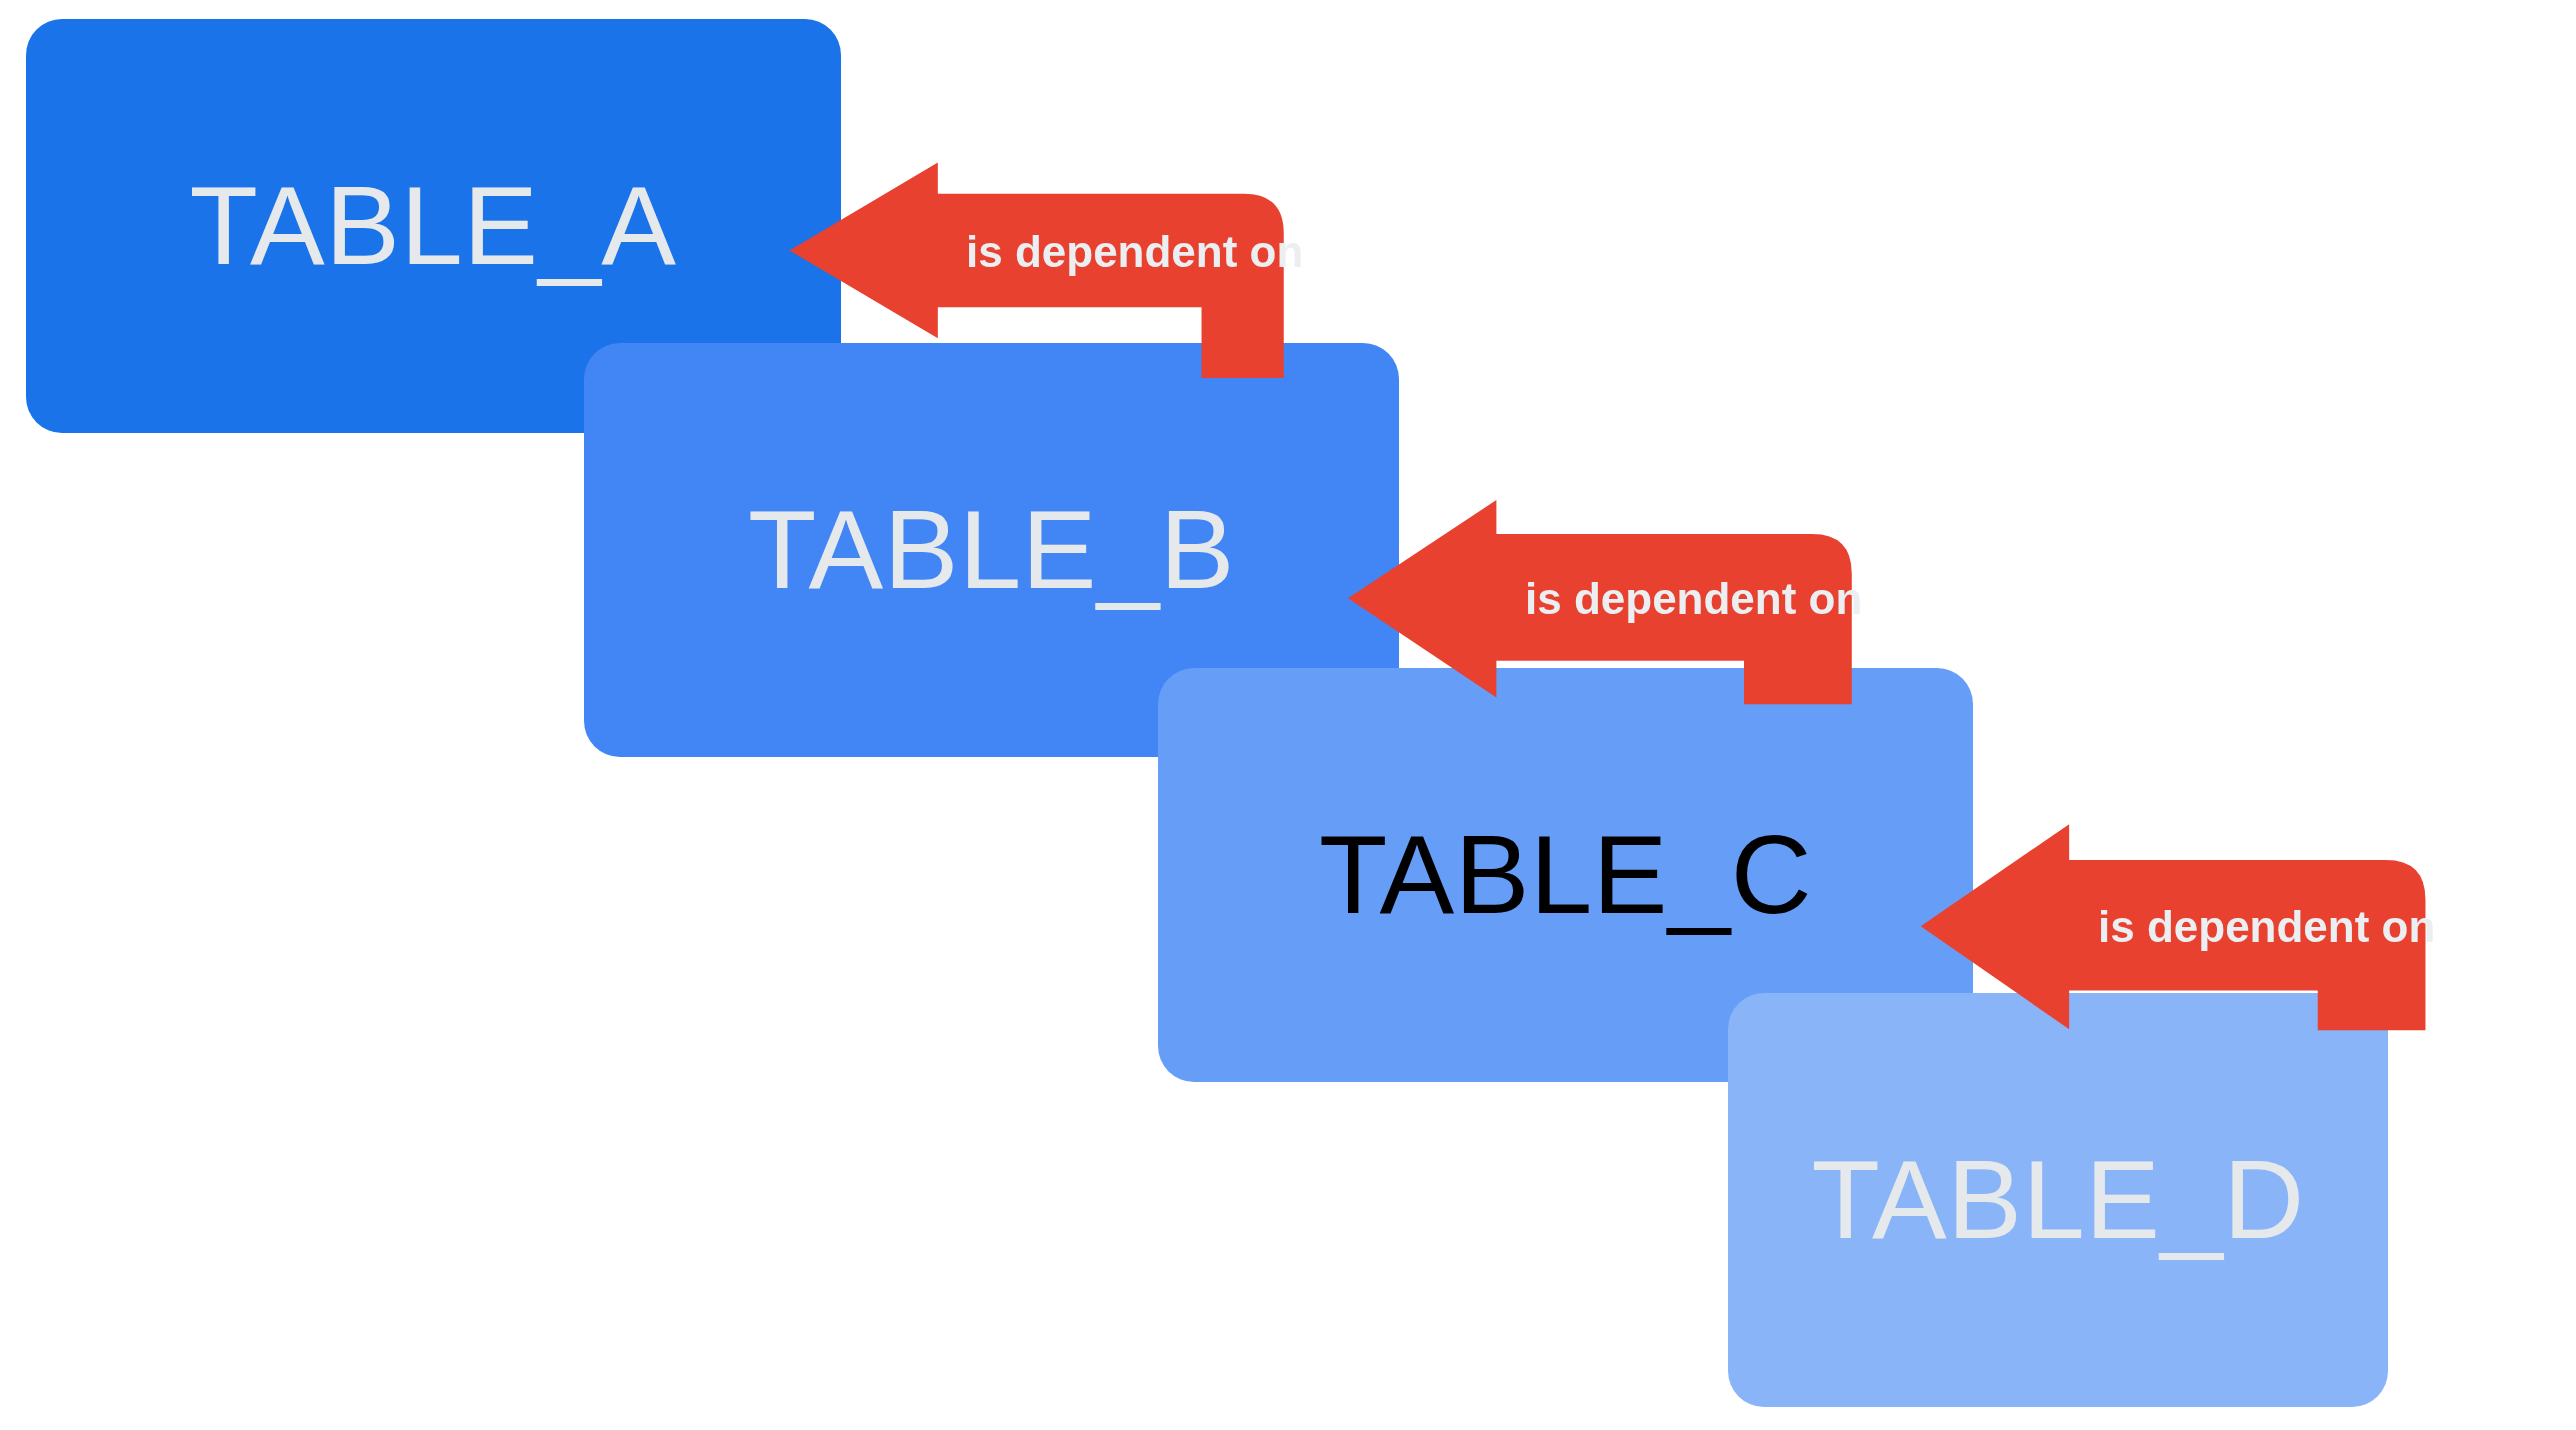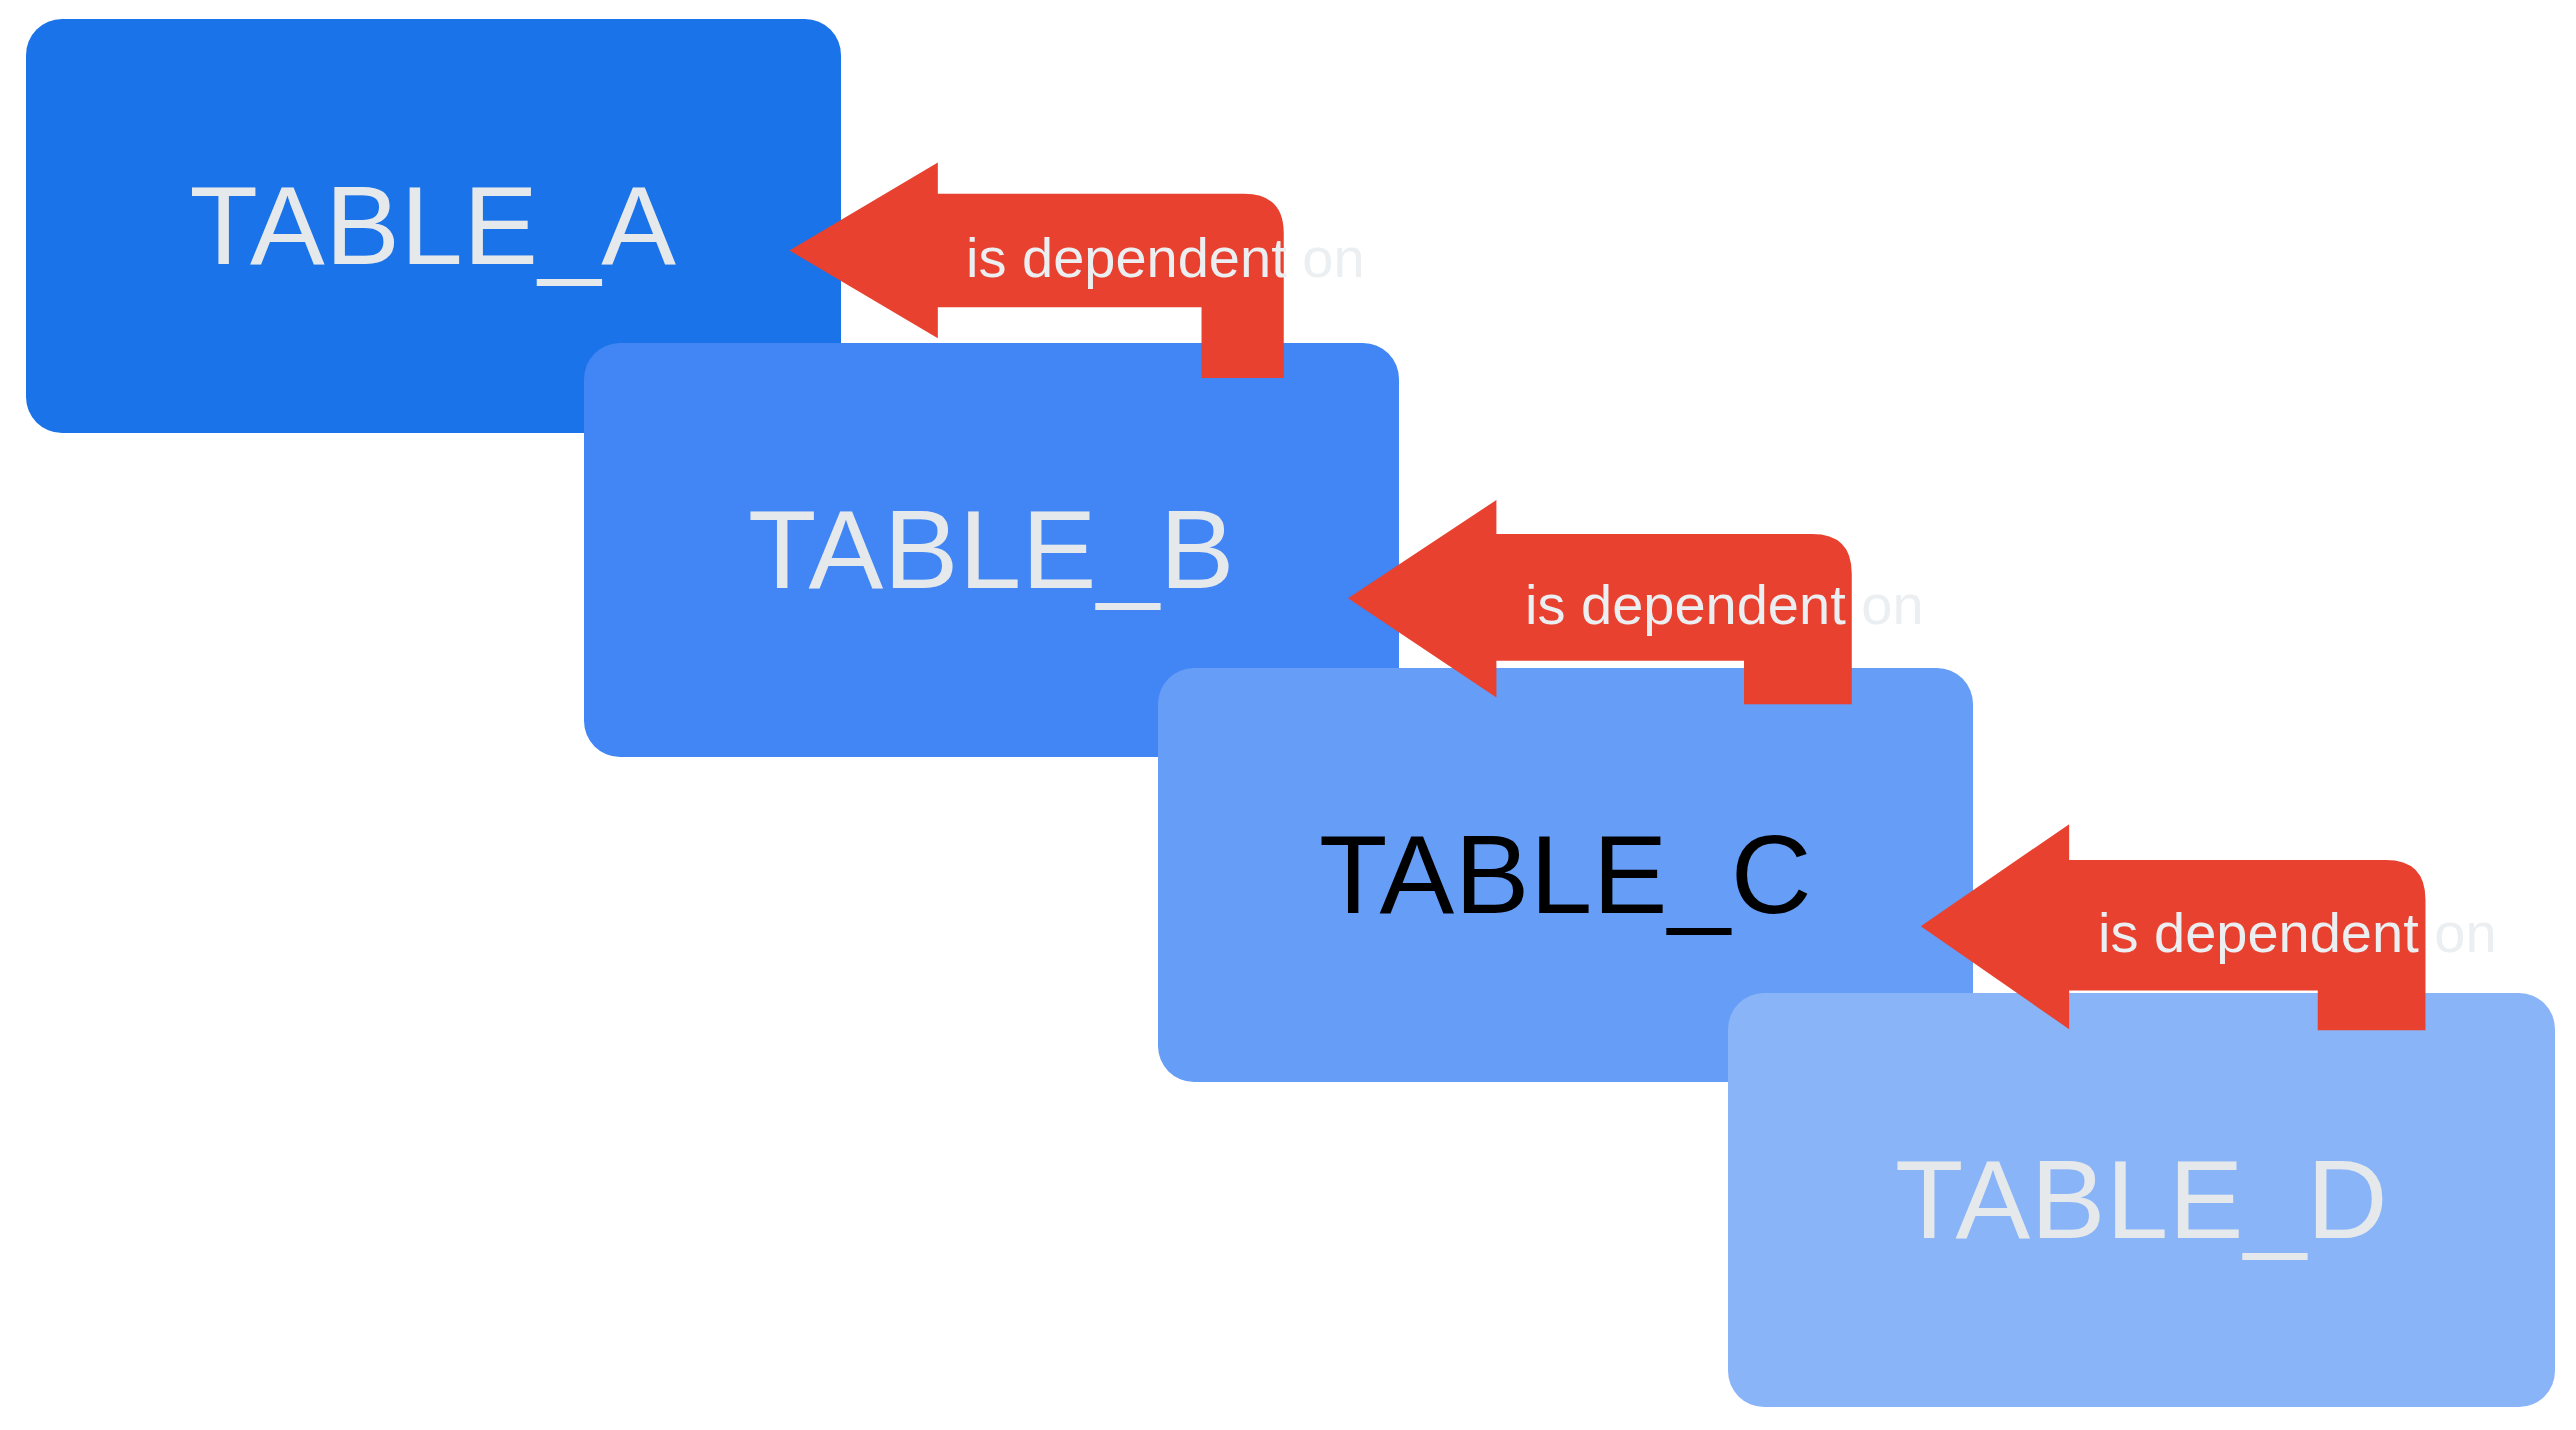--- a/index.html
+++ b/index.html
@@ -46,22 +46,22 @@
   }
   .edge-layer svg {
     display: block;
     width: 2576px;
     height: 1430px;
     overflow: visible;
   }
   .edge-label {
     position: absolute;
     font-family: "Liberation Sans", sans-serif;
-    font-weight: 400;
-    font-size: 56px;
+    font-weight: 700;
+    font-size: 44px;
     line-height: 1;
     color: #eceff1;
     white-space: nowrap;
     user-select: none;
   }
 </style>
 </head>
 <body>
 
 <div id="canvas" style="width: 2576px; height: 1430px; background: rgb(255, 255, 255);">
@@ -71,21 +71,21 @@
   </div>
 
   <div class="node-box" style="left: 584px; top: 343px; width: 815px; height: 414px; background: rgb(66, 133, 244);">
     <span class="node-label" style="color: rgb(230, 233, 236);">TABLE_B</span>
   </div>
 
   <div class="node-box" style="left: 1158px; top: 668px; width: 815px; height: 414px; background: rgb(102, 157, 246);">
     <span class="node-label" style="color: #000000;">TABLE_C</span>
   </div>
 
-  <div class="node-box" style="left: 1728px; top: 993px; width: 827px; height: 414px; background: rgb(138, 180, 248);">
+  <div class="node-box" style="left: 1728px; top: 993px; width: 660px; height: 414px; background: rgb(138, 180, 248);">
     <span class="node-label" style="color: rgb(230, 233, 236);">TABLE_D</span>
   </div>
 
   <div class="edge-layer">
     <svg id="edge-svg" viewBox="0 0 2725 1513" xmlns="http://www.w3.org/2000/svg">
         <path d="M 835 265 L 992 172 L 992 205 L 1316 205 Q 1358 205 1358 247 L 1358 400 L 1271 400 L 1271 325 L 992 325 L 992 358 Z" fill="#e8412f"></path>
         <path d="M 1426 633 L 1583 529 L 1583 565 L 1917 565 Q 1959 565 1959 607 L 1959 745 L 1845 745 L 1845 699 L 1583 699 L 1583 738 Z" fill="#e8412f"></path>
         <path d="M 2032 980 L 2189 872 L 2189 910 L 2524 910 Q 2566 910 2566 952 L 2566 1090 L 2452 1090 L 2452 1048 L 2189 1048 L 2189 1089 Z" fill="#e8412f"></path>
       </svg>
   </div>

